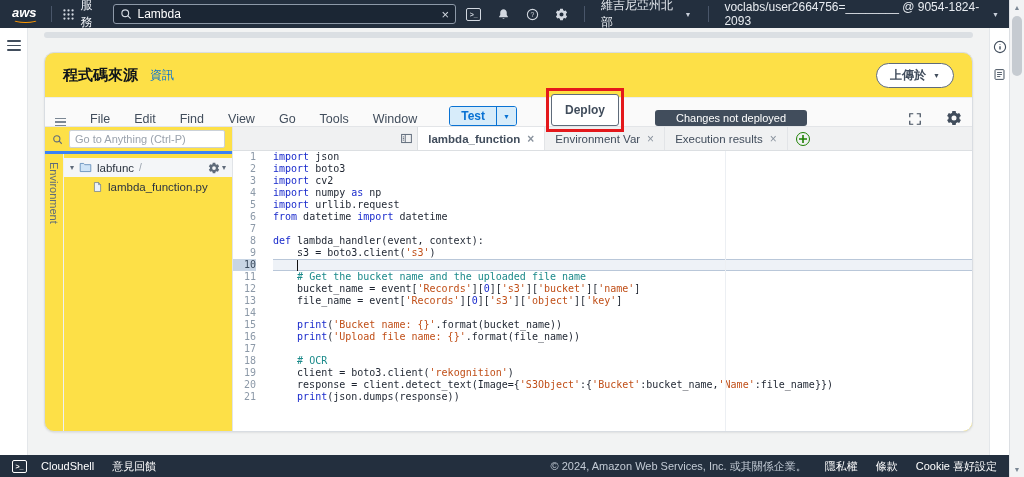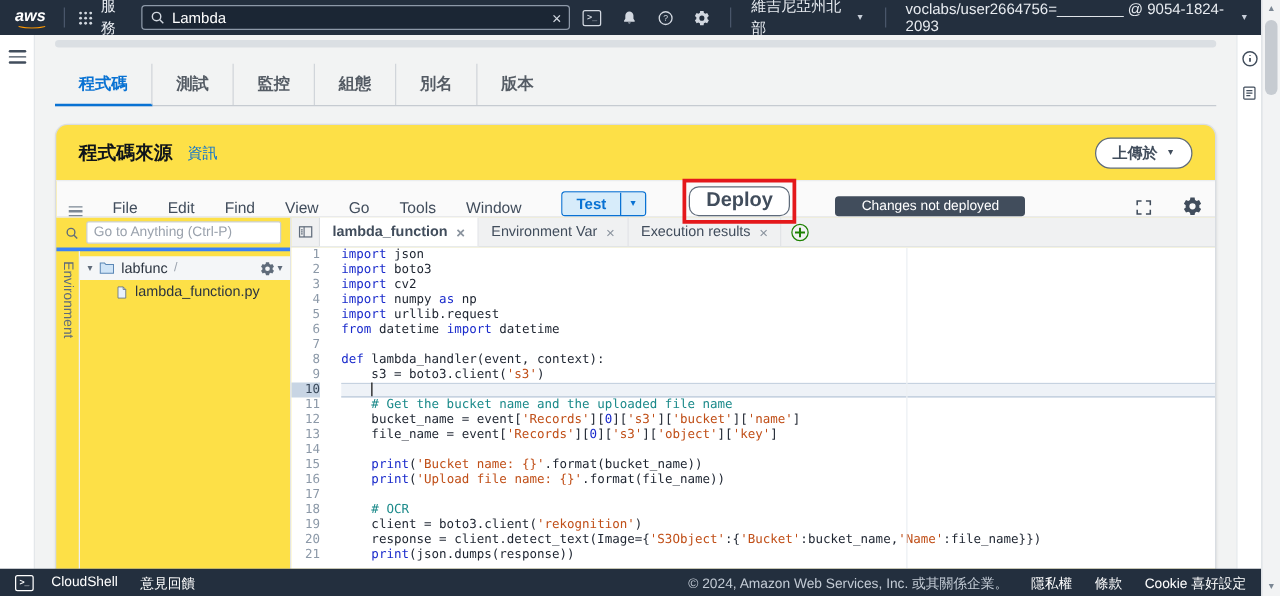--- a/index.html
+++ b/index.html
@@ -49,21 +49,21 @@
 
   
   .ide-toolbar { height:30px; background:#fafafa; border-top:1px solid #ebedef; border-bottom:1px solid #e3e5e8; display:flex; align-items:flex-end; padding:0 10px; gap:24px; }
   .mini-menu-icon { width:11px; height:8px; display:flex; flex-direction:column; justify-content:space-between; }
   .mini-menu-icon div { height:1.3px; background:#7b8794; }
   .menu-item { font-size:12.5px; color:#414d5c; cursor:pointer; }
   .test-btn { display:flex; align-items:stretch; border:1px solid #0972d3; border-radius:3px; overflow:hidden; margin-left:8px; cursor:pointer; }
   .test-main { padding:2px 11px; background:#d7ecfa; color:#0972d3; font-size:12px; font-weight:bold; }
   .test-caret { padding:2px 6px; background:#d7ecfa; color:#0972d3; border-left:1px solid #0972d3; display:flex; align-items:center; font-size:7px; }
   .deploy-wrap { position:relative; display:inline-flex; margin-left:10px; }
-  .deploy-btn { padding:2px 13px; border:1px solid #5f6b7a; border-radius:8px; background:#fff; font-size:16px; font-weight:bold; color:#414d5c; cursor:pointer; }
+  .deploy-btn { padding:8px 13px; border:1px solid #5f6b7a; border-radius:3px; background:#fff; font-size:12px; font-weight:bold; color:#414d5c; cursor:pointer; }
   .annotation { position:absolute; inset:-6px -5px; border:3px solid #e4181b; pointer-events:none; }
   .badge { margin-left:12px; padding:2px 21px; border-radius:3px; background:#414d5c; color:#fff; font-size:11px; }
   .ide-toolbar .spacer { flex:1; }
   .tb-btn { color:#414d5c; display:flex; align-items:center; cursor:pointer; }
 
   
   .ide-body { flex:1; display:flex; min-height:0; }
   .left-panel { width:188px; border-right:1px solid #e1e4e8; display:flex; flex-direction:column; }
   .goto-row { display:flex; align-items:center; gap:6px; padding:3px 7px; border-bottom:3px solid #3b82f6; }
   .goto-row input { flex:1; height:18px; border:1px solid #cbd1d8; border-radius:2px; font-size:11px; padding:0 5px; color:#414d5c; outline:none; font-family:"Liberation Sans", sans-serif; }
@@ -73,21 +73,21 @@
   .env-label { writing-mode:vertical-rl; font-size:11px; color:#5f6b7a; cursor:pointer; }
   .tree { flex:1; padding-top:4px; font-size:11.5px; color:#2b3440; }
   .tree-row { display:flex; align-items:center; gap:5px; height:19px; padding:0 6px; cursor:pointer; }
   .tree-row.folder-row { background:#f4f6f8; }
   .tree-caret { font-size:8px; color:#5f6b7a; }
   .tree-sep { color:#9aa2ad; font-size:10px; }
   .tree-gear { margin-left:auto; display:flex; align-items:center; gap:2px; color:#5f6b7a; }
   .file-row { padding-left:28px; }
 
   .editor-col { flex:1; display:flex; flex-direction:column; min-width:0; }
-  .etab-bar { height:24px; background:#f0f1f2; border-bottom:1px solid #dcdfe2; display:flex; align-items:center; padding-left:0; }
+  .etab-bar { height:24px; background:#f0f1f2; border-bottom:1px solid #dcdfe2; display:flex; align-items:center; padding-left:0;justify-content:center; }
   .etab-toggle { width:22px; display:flex; justify-content:center; color:#5f6b7a; cursor:pointer; }
   .etab { display:flex; align-items:center; gap:7px; padding:0 10px; height:100%; font-size:11.5px; color:#414d5c; border-right:1px solid #e2e4e7; cursor:pointer; }
   .etab.active { background:#fff; border-left:1px solid #dcdfe2; font-weight:bold; }
   .etab-close { color:#8a939e; font-size:12px; line-height:1; }
   .etab-plus { margin-left:8px; width:14px; height:14px; border:1.4px solid #1d8102; border-radius:50%; color:#1d8102; display:flex; align-items:center; justify-content:center; cursor:pointer; }
 
   .code-area { flex:1; display:flex; position:relative; background:#fff; overflow:hidden; font-family:"DejaVu Sans Mono", monospace; font-size:10px; line-height:12px; }
   .gutter { width:30px; text-align:right; padding-right:7px; color:#8c99a8; user-select:none; }
   .gut-ln { height:12px; }
   .gut-active { background:#c8d5e4; color:#3a4a5c; }
@@ -200,28 +200,20 @@
 
 <div class="v-scrollbar">
   <span class="arrow up">▲</span>
   <div class="v-thumb"></div>
   <span class="arrow down">▼</span>
 </div>
 
 <div class="main">
   <div class="h-scrollbar"></div>
 
-  <div class="tabs-row">
-    <div class="ftab active"><span>程式碼</span></div>
-    <div class="ftab"><span>測試</span></div>
-    <div class="ftab"><span>監控</span></div>
-    <div class="ftab"><span>組態</span></div>
-    <div class="ftab"><span>別名</span></div>
-    <div class="ftab"><span>版本</span></div>
-  </div>
 
   <div class="card">
     <div class="card-header">
       <span class="card-title">程式碼來源</span>
       <span class="info-link">資訊</span>
       <span class="upload-btn">
         <span>上傳於</span>
         <span class="caret">▼</span>
       </span>
     </div>

